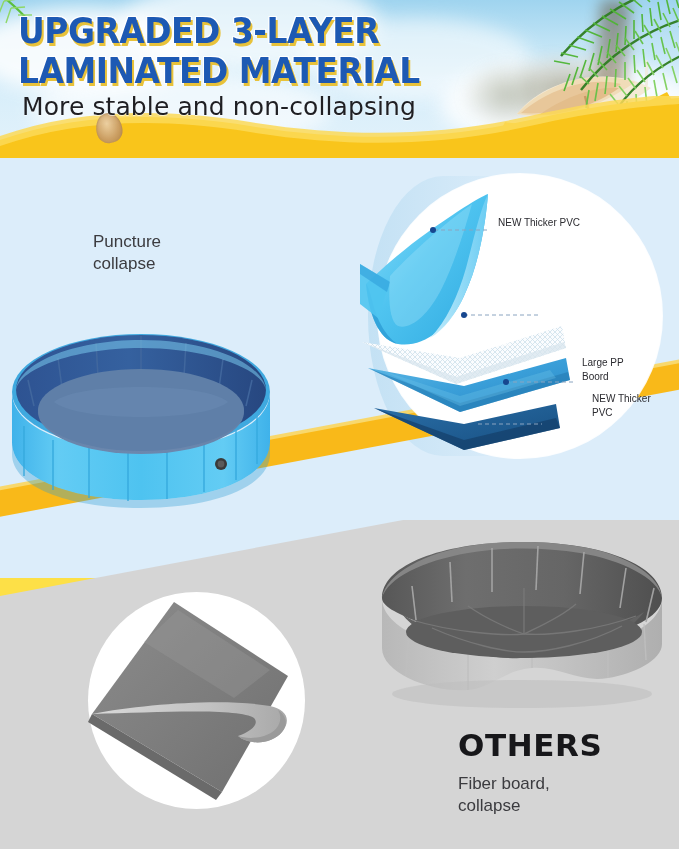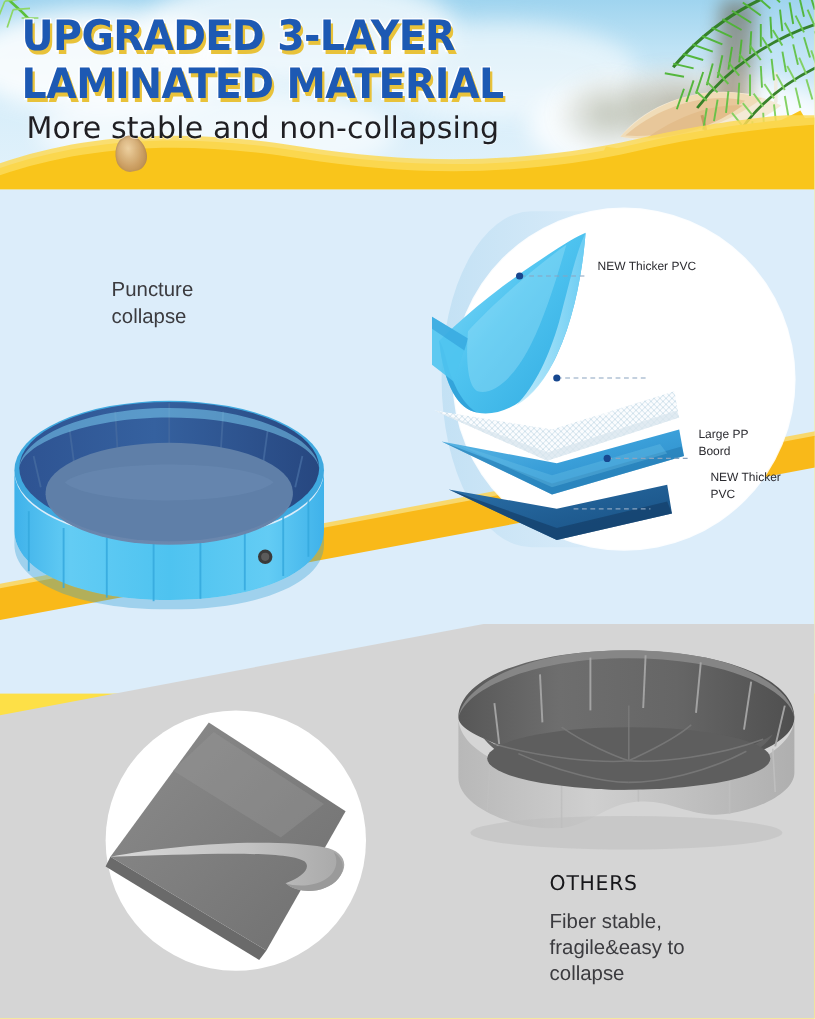--- a/index.html
+++ b/index.html
@@ -106,21 +106,21 @@
   
   .gray-circle{position:absolute;left:88px;top:592px;width:217px;height:217px;
     border-radius:50%;background:#fff;z-index:4;}
   .gray-sheet{position:absolute;left:74px;top:580px;width:246px;height:240px;z-index:5;}
 
   
   .gpool{position:absolute;left:372px;top:528px;width:300px;height:192px;z-index:5;}
 
   
   .others-block{position:absolute;left:458px;top:727px;z-index:6;}
-  .others-title{font-family:"DejaVu Sans",sans-serif;font-weight:normal;font-size:17px;
+  .others-title{font-family:"DejaVu Sans",sans-serif;font-weight:bold;font-size:31px;
     color:#17171a;letter-spacing:.6px;}
   .others-desc{margin-top:10px;font-family:"Liberation Sans",sans-serif;font-size:17px;
     line-height:22px;color:#3b3b3f;}
 </style>
 </head>
 <body>
 
 <div class="poster">
 
   <div class="banner">
@@ -505,19 +505,18 @@
       <path d="M60 100 C96 116 132 124 152 124"></path>
       <path d="M250 98 C216 116 176 124 152 124"></path>
     </g>
 
     <ellipse cx="150" cy="166" rx="130" ry="14" fill="#BDBDBD" opacity=".55"></ellipse>
   </svg>
 
   <div class="others-block">
     <div class="others-title">OTHERS</div>
     <div class="others-desc">
-      <div>Fiber stable,</div>
-      <div>fragile&amp;easy to</div>
+      <div>Fiber board,</div>
       <div>collapse</div>
     </div>
   </div>
 
 </div>
 
 </body></html>

